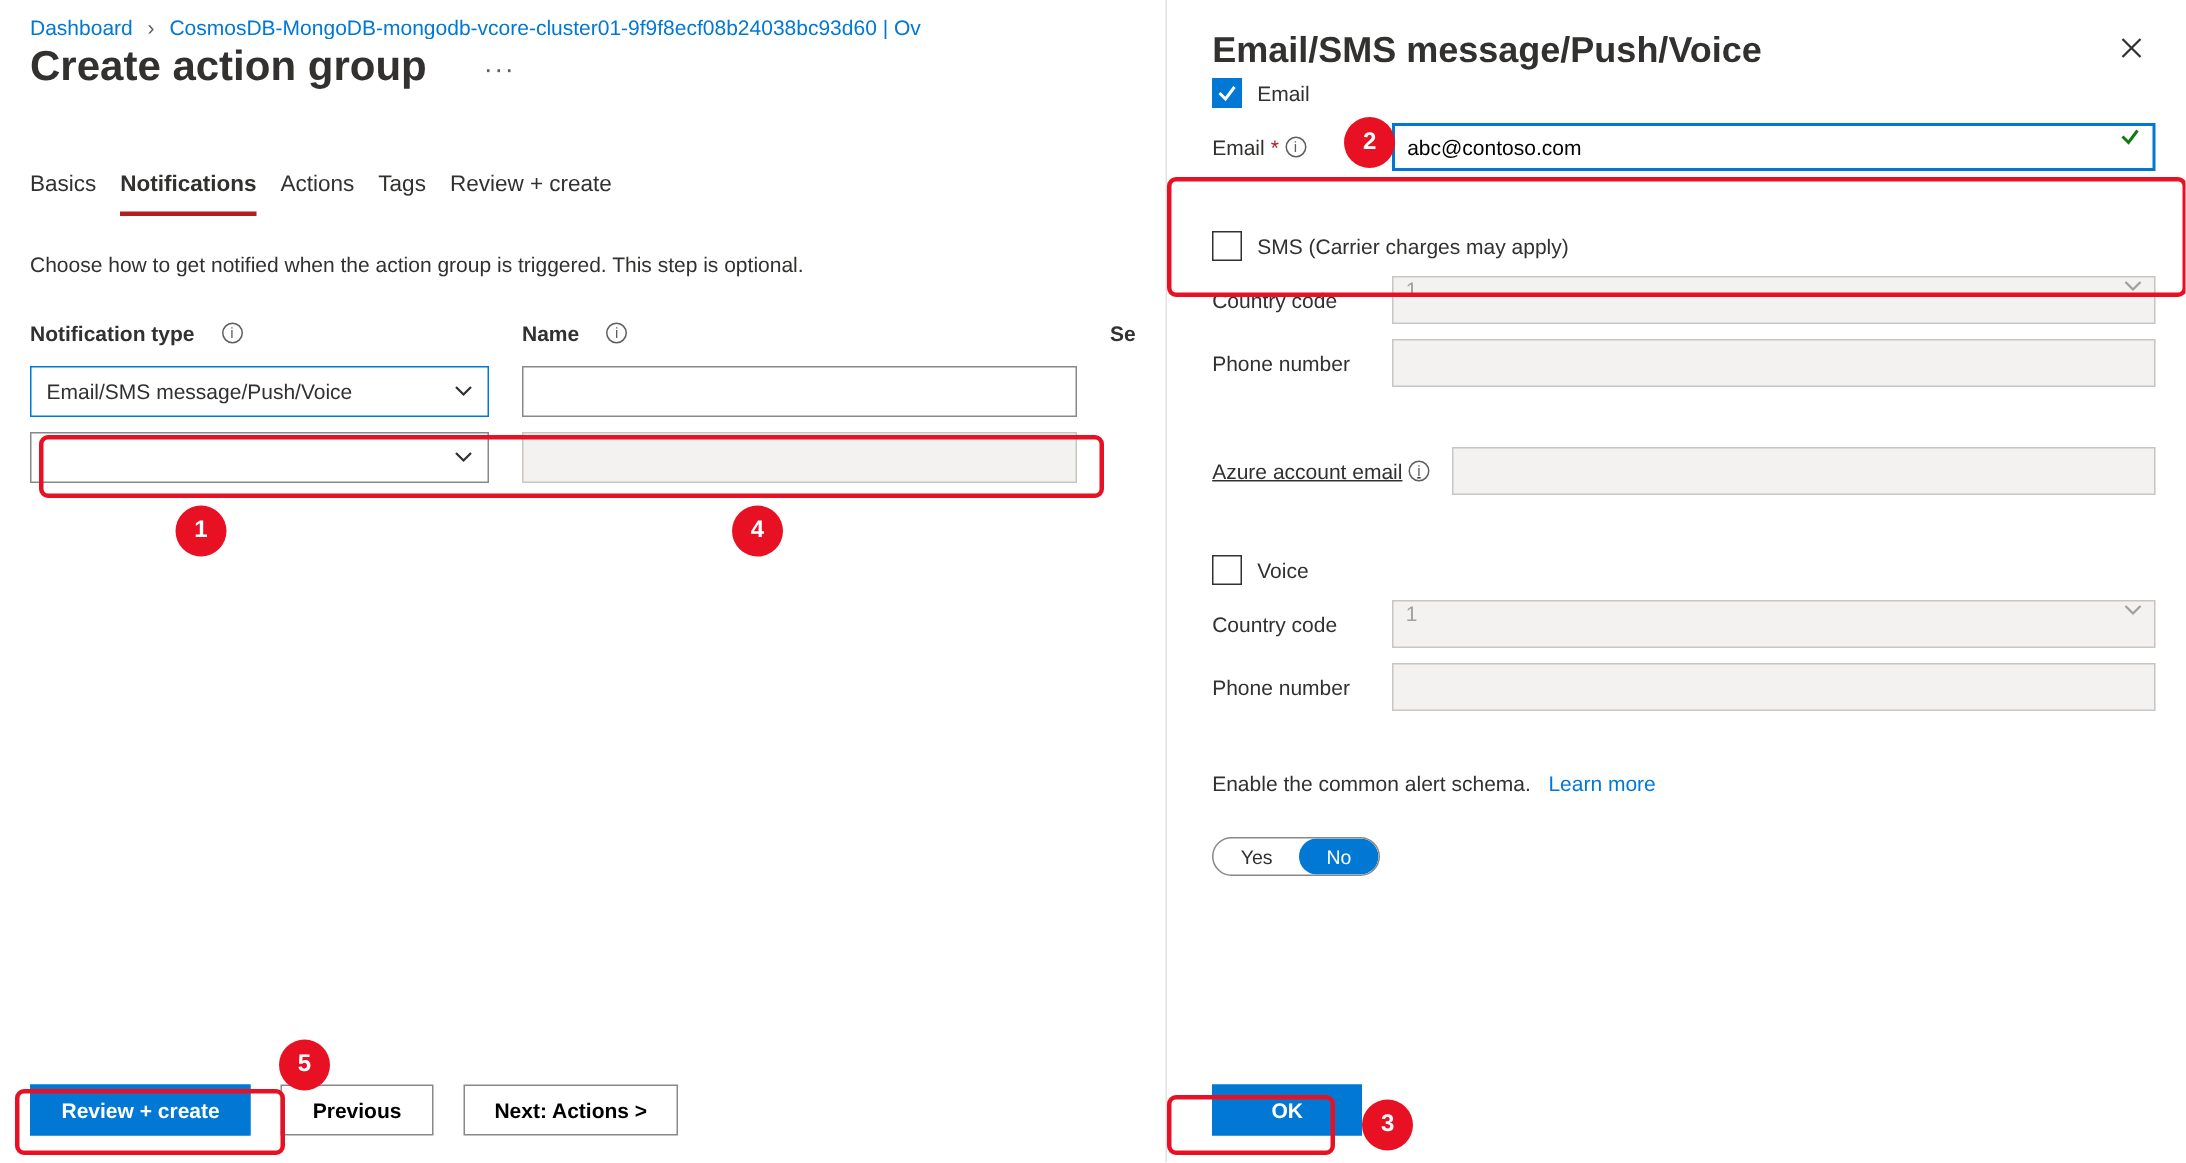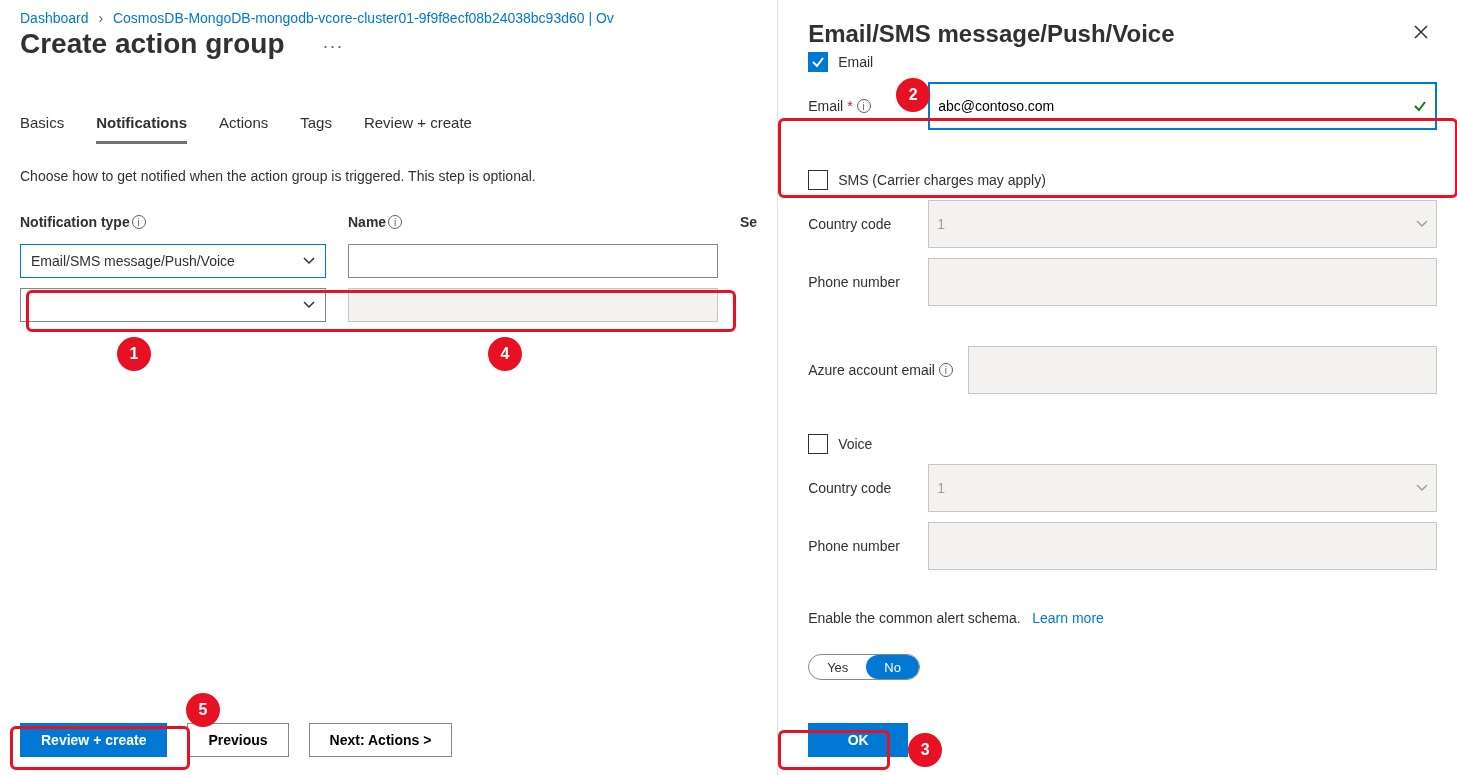--- a/index.html
+++ b/index.html
@@ -10,31 +10,31 @@
 .main { display: flex; height: 100%; }
 .left { flex: 0 0 750px; padding: 10px 20px 20px 20px; position: relative; }
 .right { flex: 1; padding: 20px 20px 20px 30px; position: relative; border-left: 1px solid #e1e1e1; }
 
 .breadcrumbs { font-size: 14px; color: #605e5c; margin-bottom: 2px; white-space: nowrap; overflow: hidden; }
 .breadcrumbs a { color: #0078d4; }
 .breadcrumbs .sep { margin: 0 6px; color: #605e5c; }
 .page-title { font-size: 28px; font-weight: 600; margin-bottom: 4px; }
 .dots { font-size: 18px; margin-left: 10px; color: #605e5c; letter-spacing: 1px; }
 
-.tabs { display: flex; gap: 32px; margin: 50px 0 24px 0; border-bottom: 0; }
+.tabs { display: flex; gap: 16px; margin: 50px 0 24px 0; border-bottom: 0; }
 .tab { padding-bottom: 10px; font-size: 15px; color: #323130; cursor: pointer; }
-.tab.active { font-weight: 600; border-bottom: 3px solid #737373; color: #323130; }
+.tab.active { font-weight: 600; border-bottom: 3px solid #b91c1c; color: #323130; }
 
 .help-text { font-size: 14px; margin-bottom: 30px; }
 
 .grid-head { display: flex; gap: 22px; margin-bottom: 14px; }
 .col-type { width: 306px; }
 .col-name { width: 370px; }
 .col-sel { flex: 1; } 
-.label-row { font-size: 14px; font-weight: 600; display: flex; align-items: center; gap: 2px; }
+.label-row { font-size: 14px; font-weight: 600; display: flex; align-items: center; gap: 18px; }
 
 .info-icon { width: 14px; height: 14px; border: 1px solid #605e5c; border-radius: 50%; display: inline-flex; align-items: center; justify-content: center; font-size: 10px; color: #605e5c; font-weight: normal; }
 
 .field-row { display: flex; gap: 22px; margin-bottom: 10px; }
 
 .select, .text-input {
   height: 34px; border: 1px solid #8a8886; background: #fff; width: 100%;
   padding: 0 10px; font-size: 14px; display: flex; align-items: center; justify-content: space-between;
   position: relative;
 }
@@ -53,21 +53,21 @@
 
 .section { margin-bottom: 40px; }
 .chk-line { display: flex; align-items: center; gap: 10px; margin-bottom: 10px; }
 .chk { width: 20px; height: 20px; border: 1px solid #323130; display: inline-flex; align-items: center; justify-content: center; }
 .chk.checked { background: #0078d4; border-color: #0078d4; }
 .chk.checked svg { color: #fff; }
 
 .form-row { display: flex; align-items: center; gap: 10px; margin-bottom: 10px; }
 .form-label { width: 110px; font-size: 14px; display: flex; align-items: center; gap: 4px; flex-shrink: 0; }
 .req { color: #a4262c; }
-.input-wide { flex: 1; height: 48px; border: 1px solid #8a8886; padding: 0 30px 0 8px; position: relative; font-size: 14px; display: flex; align-items: center; }
+.input-wide { flex: 1; height: 32px; border: 1px solid #8a8886; padding: 0 30px 0 8px; position: relative; font-size: 14px; display: flex; align-items: flex-start; }
 .input-wide.active { border: 2px solid #0078d4; }
 .input-wide.disabled { background: #f3f2f1; border-color: #c8c6c4; color: #a19f9d; }
 .valid-icon { position: absolute; right: 8px; color: #107c10; }
 
 .right input[type=text]{
   border:none; outline:none; width:100%; height:100%; font-size:14px; background:transparent;
 }
 
 .toggle { display: inline-flex; border: 1px solid #8a8886; border-radius: 16px; overflow: hidden; height: 26px; }
 .toggle span { padding: 0 18px; font-size: 13px; display: inline-flex; align-items: center; }
@@ -225,21 +225,21 @@
       <div class="form-row">
         <div class="form-label">
             <span>Phone number</span>
           </div>
         <div class="input-wide disabled"></div>
       </div>
     </div>
 
     <div class="section">
       <div class="form-row">
-        <div class="form-label" style="width:150px;">
+        <div class="form-label" style="width:150px;text-decoration:underline;">
           <span>Azure account email</span>
           <span class="info-icon">i</span>
         </div>
         <div class="input-wide disabled"></div>
       </div>
     </div>
 
     <div class="section">
       <div class="chk-line">
         <span class="chk"></span>

